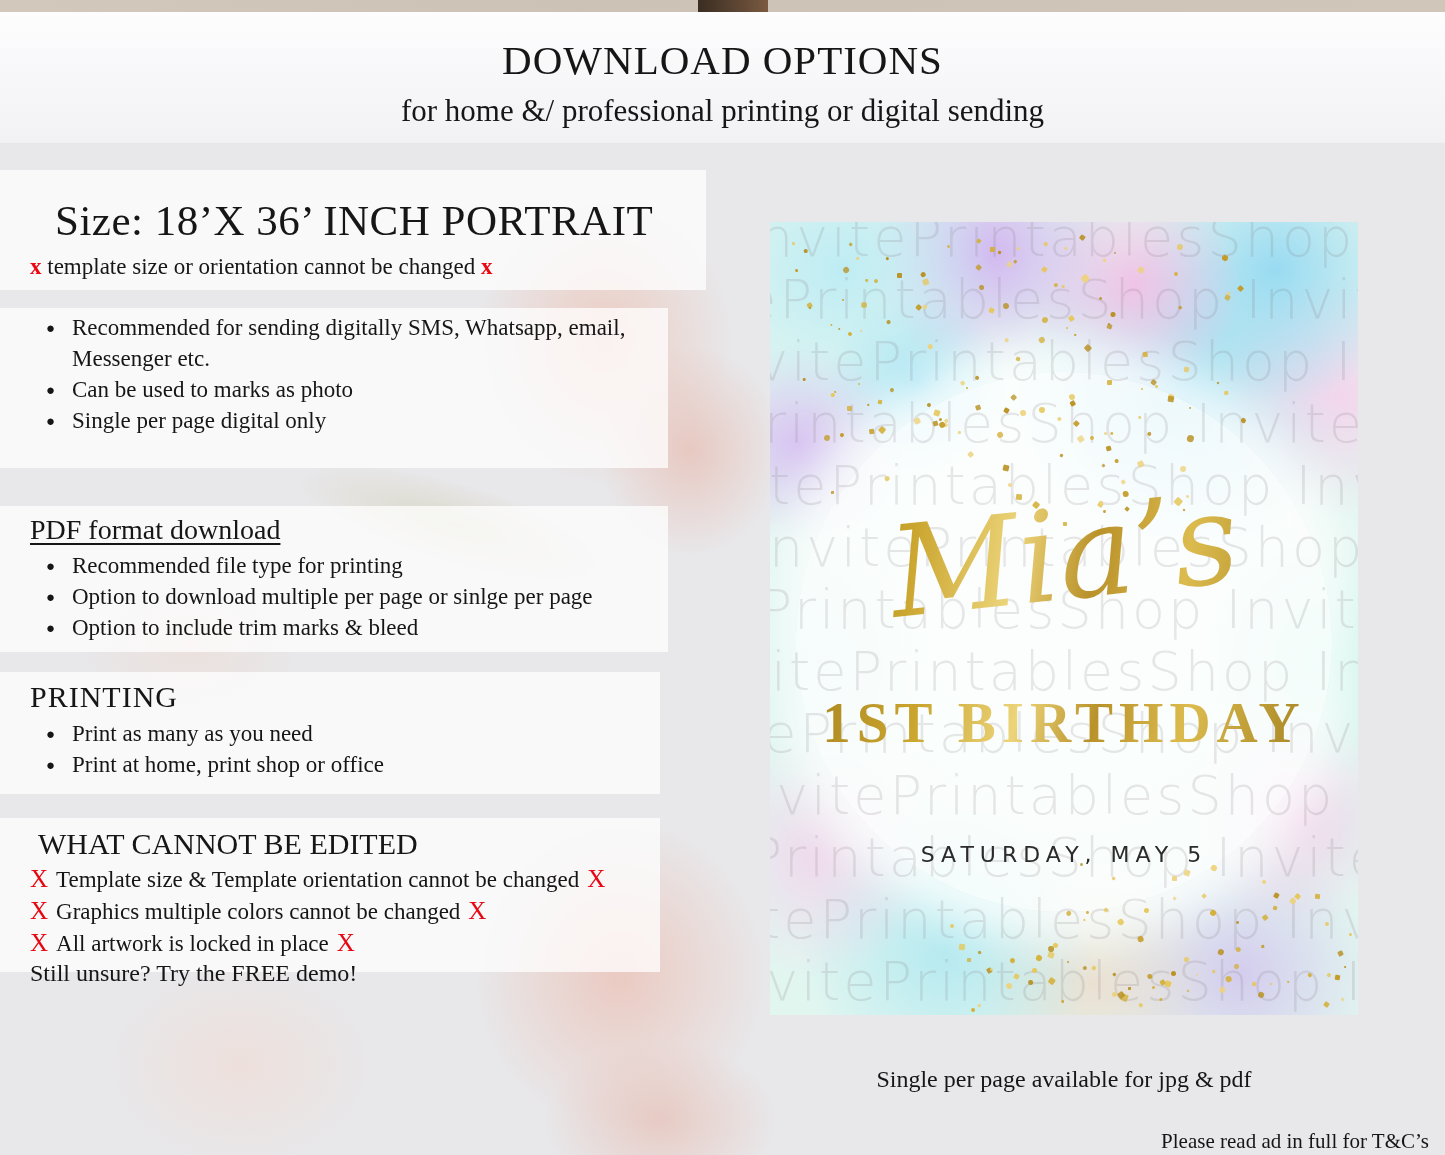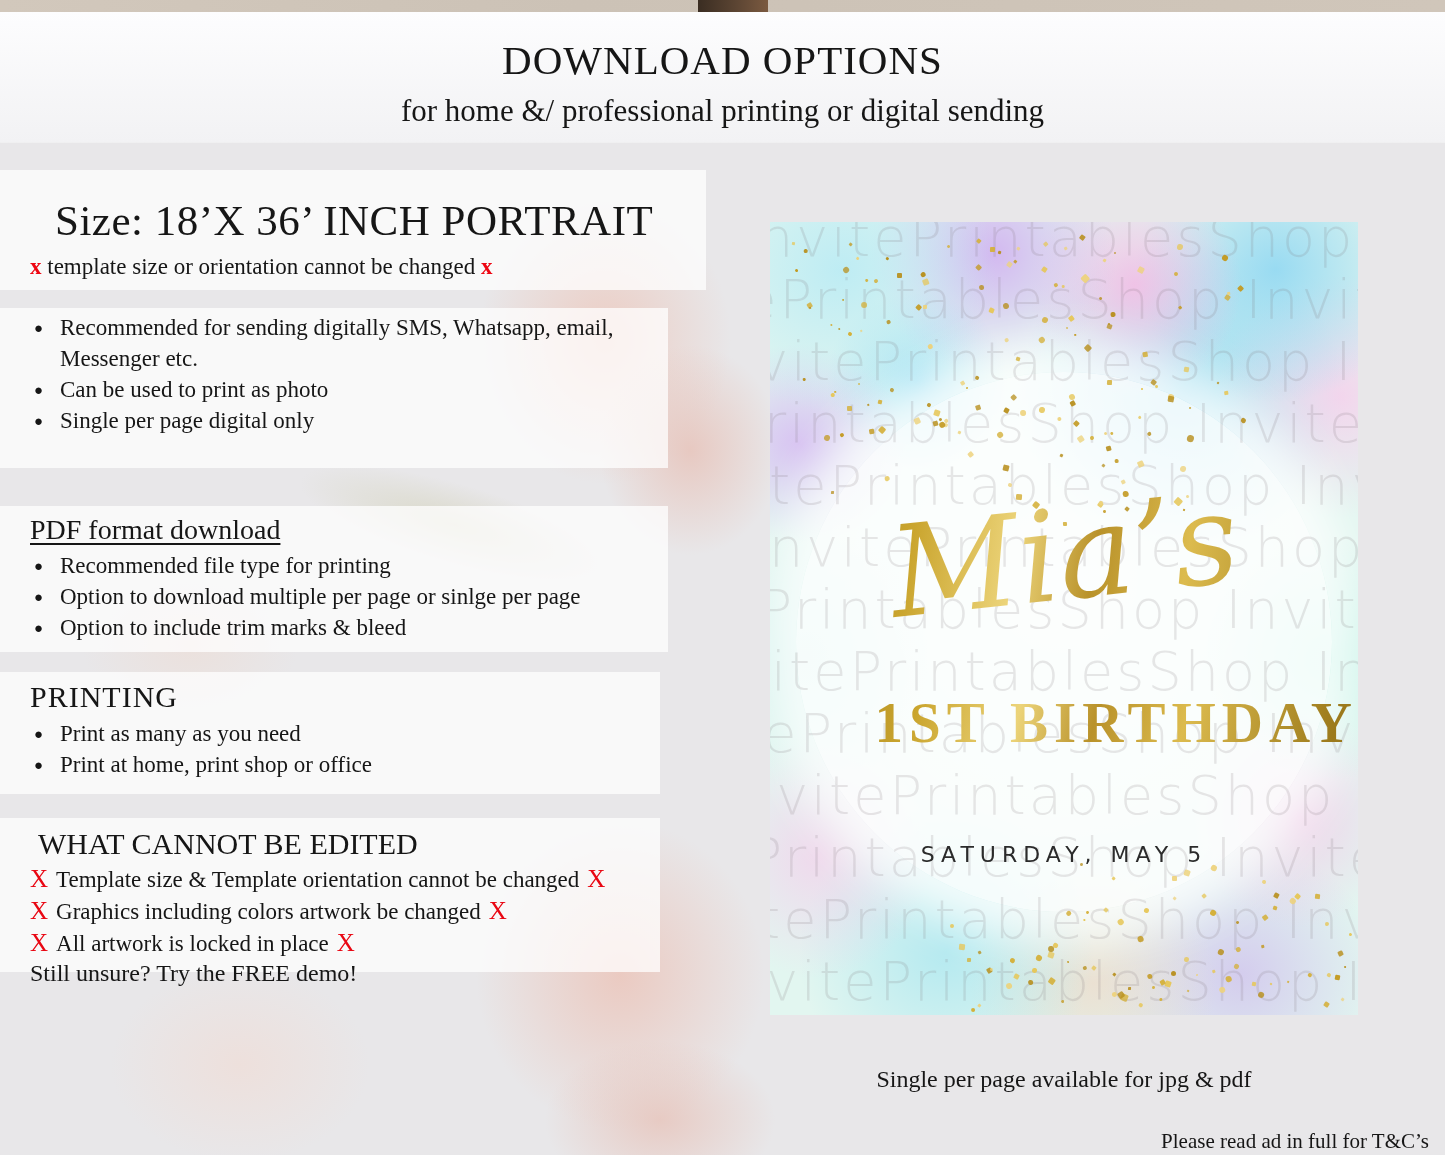--- a/index.html
+++ b/index.html
@@ -37,21 +37,21 @@
 
   .jpg-band{top:308px;width:668px;height:160px;}
   .pdf-band{top:506px;width:668px;height:146px;}
   .print-band{top:672px;width:660px;height:122px;}
   .edit-band{top:818px;width:660px;height:154px;}
 
   .sec-h{margin:8px 0 2px 30px;font-size:28px;font-weight:normal;}
   .underline{text-decoration:underline;text-underline-offset:4px;}
   .print-band .sec-h{font-size:30px;letter-spacing:1px;}
 
-  .blist{list-style:none;margin:4px 0 0;padding:0 26px 0 60px;}
+  .blist{list-style:none;margin:4px 12px 0;padding:0 26px 0 60px;}
   .blist li{position:relative;font-size:23px;line-height:31px;}
   .blist li::before{content:"●";position:absolute;left:-26px;top:1px;font-size:15px;}
 
   .edit-h{margin:9px 0 2px 38px;font-size:30px;font-weight:normal;}
   .xrow{margin:0 0 0 30px;font-size:23px;line-height:31px;}
   .RX{color:#e90713;font-size:25px;}
   .RX + .xtxt{margin-left:8px;}
   .xtxt + .RX{margin-left:8px;}
   .edit-foot{margin:1px 0 0 30px;font-size:24px;}
 
@@ -78,21 +78,21 @@
   .p-circle{position:absolute;left:26px;top:150px;width:536px;height:540px;border-radius:50%;
             background:rgba(255,255,255,0.8);box-shadow:0 0 45px 30px rgba(255,255,255,0.75);}
   .wm-layer{position:absolute;inset:0;overflow:hidden;}
   .wm-row{position:absolute;white-space:nowrap;font-family:"DejaVu Sans","Liberation Sans",sans-serif;
           font-weight:300;font-size:54px;letter-spacing:3px;color:rgba(122,115,120,0.17);}
   .glitter i{position:absolute;display:block;}
   .p-welcome{position:absolute;left:0;right:0;top:180px;text-align:center;
              font-family:"DejaVu Sans","Liberation Sans",sans-serif;font-size:22px;letter-spacing:7px;color:#2b2b2b;}
   .p-name{position:absolute;left:0;right:0;top:252px;text-align:center;font-family:"DejaVu Serif",serif;
           font-style:italic;font-size:126px;line-height:1.3;transform:rotate(-6deg);}
-  .p-event{position:absolute;left:0;right:0;top:468px;text-align:right;font-size:57px;letter-spacing:6px;font-weight:bold;}
+  .p-event{position:absolute;left:0;right:0;top:468px;text-align:center;font-size:57px;letter-spacing:6px;font-weight:bold;}
   .p-date{position:absolute;left:0;right:0;top:620px;text-align:center;
           font-family:"DejaVu Sans","Liberation Sans",sans-serif;font-size:22px;letter-spacing:6px;color:#2b2b2b;}
   .gold{background:linear-gradient(105deg,#a8841f 5%,#caa52e 25%,#ecd47a 42%,#b9922a 55%,#dcbb4e 70%,#9c7a1c 95%);
         -webkit-background-clip:text;background-clip:text;color:transparent;}
 
   .cap-single{position:absolute;left:770px;top:1042px;width:588px;text-align:center;font-size:24px;z-index:2;}
   .cap-terms{position:absolute;right:16px;top:1108px;font-size:21px;z-index:2;}
 </style>
 </head>
 <body>
@@ -119,21 +119,21 @@
   </div>
 
   <section class="band size-band">
     <h2>Size: 18’X 36’ INCH PORTRAIT</h2>
     <p class="size-note"><span class="rx-small">x</span> <span>template size or orientation cannot be changed</span> <span class="rx-small">x</span></p>
   </section>
 
   <section class="band jpg-band">
     <ul class="blist">
       <li>Recommended for sending digitally SMS, Whatsapp, email, Messenger etc.</li>
-      <li>Can be used to print as photo</li>
+      <li>Can be used to marks as photo</li>
       <li>Single per page digital only</li>
     </ul>
   </section>
 
   <section class="band pdf-band">
     <h2 class="sec-h underline">PDF format download</h2>
     <ul class="blist">
       <li>Recommended file type for printing</li>
       <li>Option to download multiple per page or sinlge per page</li>
       <li>Option to include trim marks &amp; bleed</li>
@@ -144,21 +144,21 @@
     <h2 class="sec-h">PRINTING</h2>
     <ul class="blist">
       <li>Print as many as you need</li>
       <li>Print at home, print shop or office</li>
     </ul>
   </section>
 
   <section class="band edit-band">
     <h2 class="edit-h">WHAT CANNOT BE EDITED</h2>
     <p class="xrow"><span class="RX">X</span><span class="xtxt">Template size &amp; Template orientation cannot be changed</span><span class="RX">X</span></p>
-    <p class="xrow"><span class="RX">X</span><span class="xtxt">Graphics including colors artwork be changed</span><span class="RX">X</span></p>
+    <p class="xrow"><span class="RX">X</span><span class="xtxt">Graphics multiple colors cannot be changed</span><span class="RX">X</span></p>
     <p class="xrow"><span class="RX">X</span><span class="xtxt">All artwork is locked in place</span><span class="RX">X</span></p>
     <p class="edit-foot">Still unsure? Try the FREE demo!</p>
   </section>
 
   <figure class="preview" style="margin:0;">
     <div class="p-circle"></div>
     <div class="wm-layer">
         <div class="wm-row" style="top: -16px; left: -30px;">InvitePrintablesShop InvitePrintablesShop InvitePrintablesShop </div>
         <div class="wm-row" style="top: 46px; left: -160px;">InvitePrintablesShop InvitePrintablesShop InvitePrintablesShop </div>
         <div class="wm-row" style="top: 108px; left: -70px;">InvitePrintablesShop InvitePrintablesShop InvitePrintablesShop </div>

